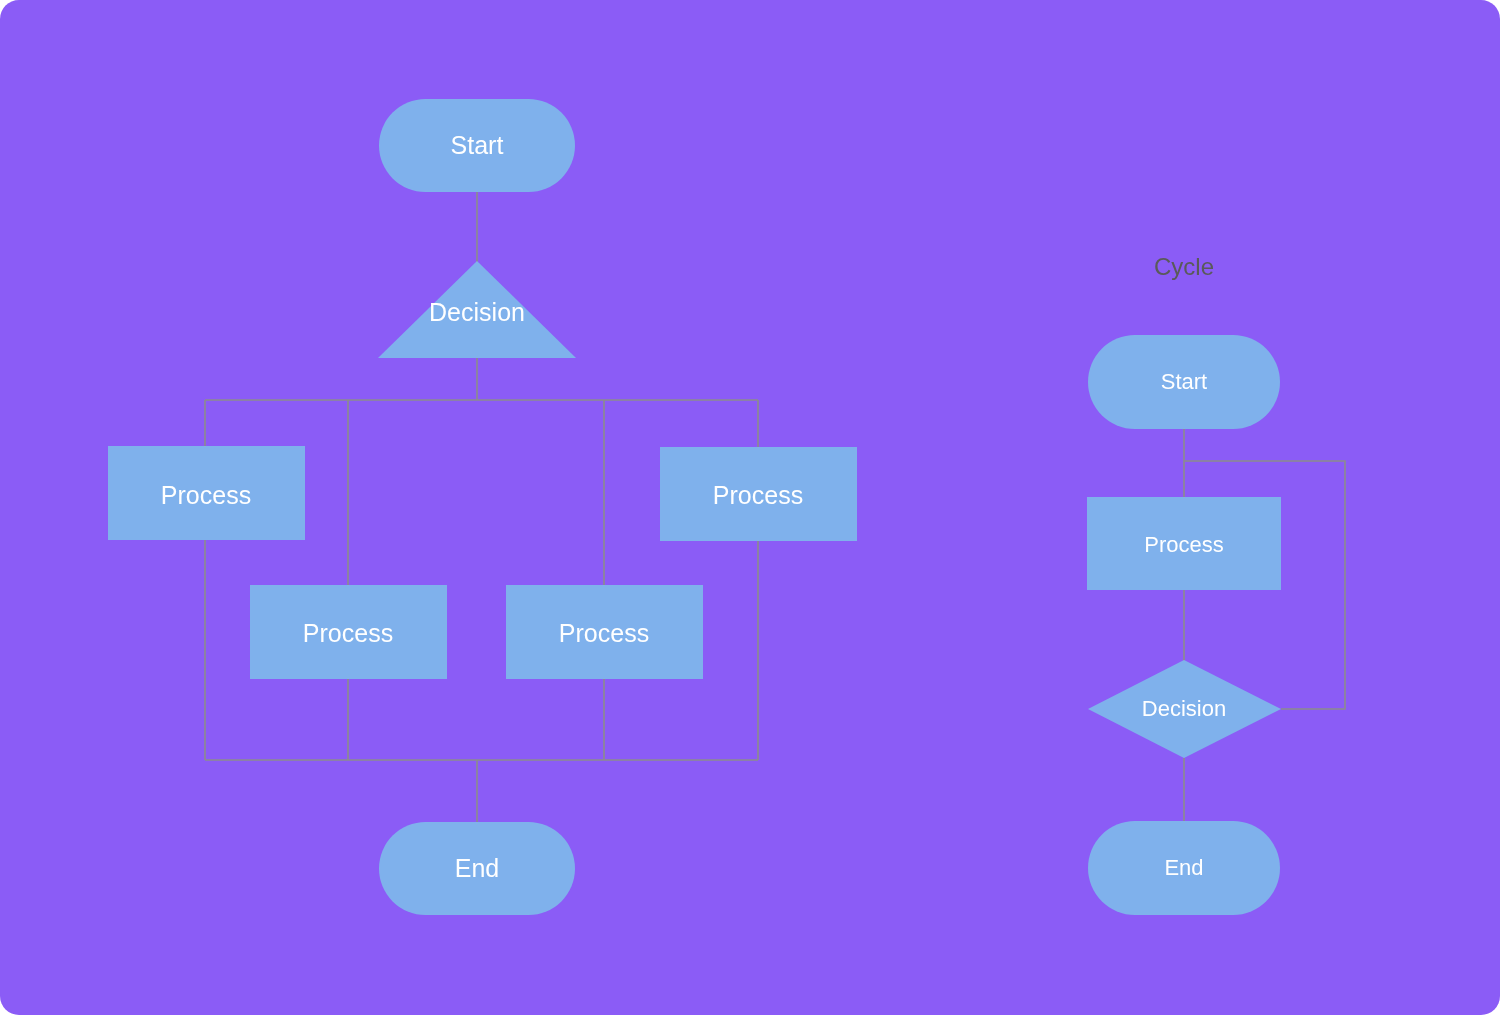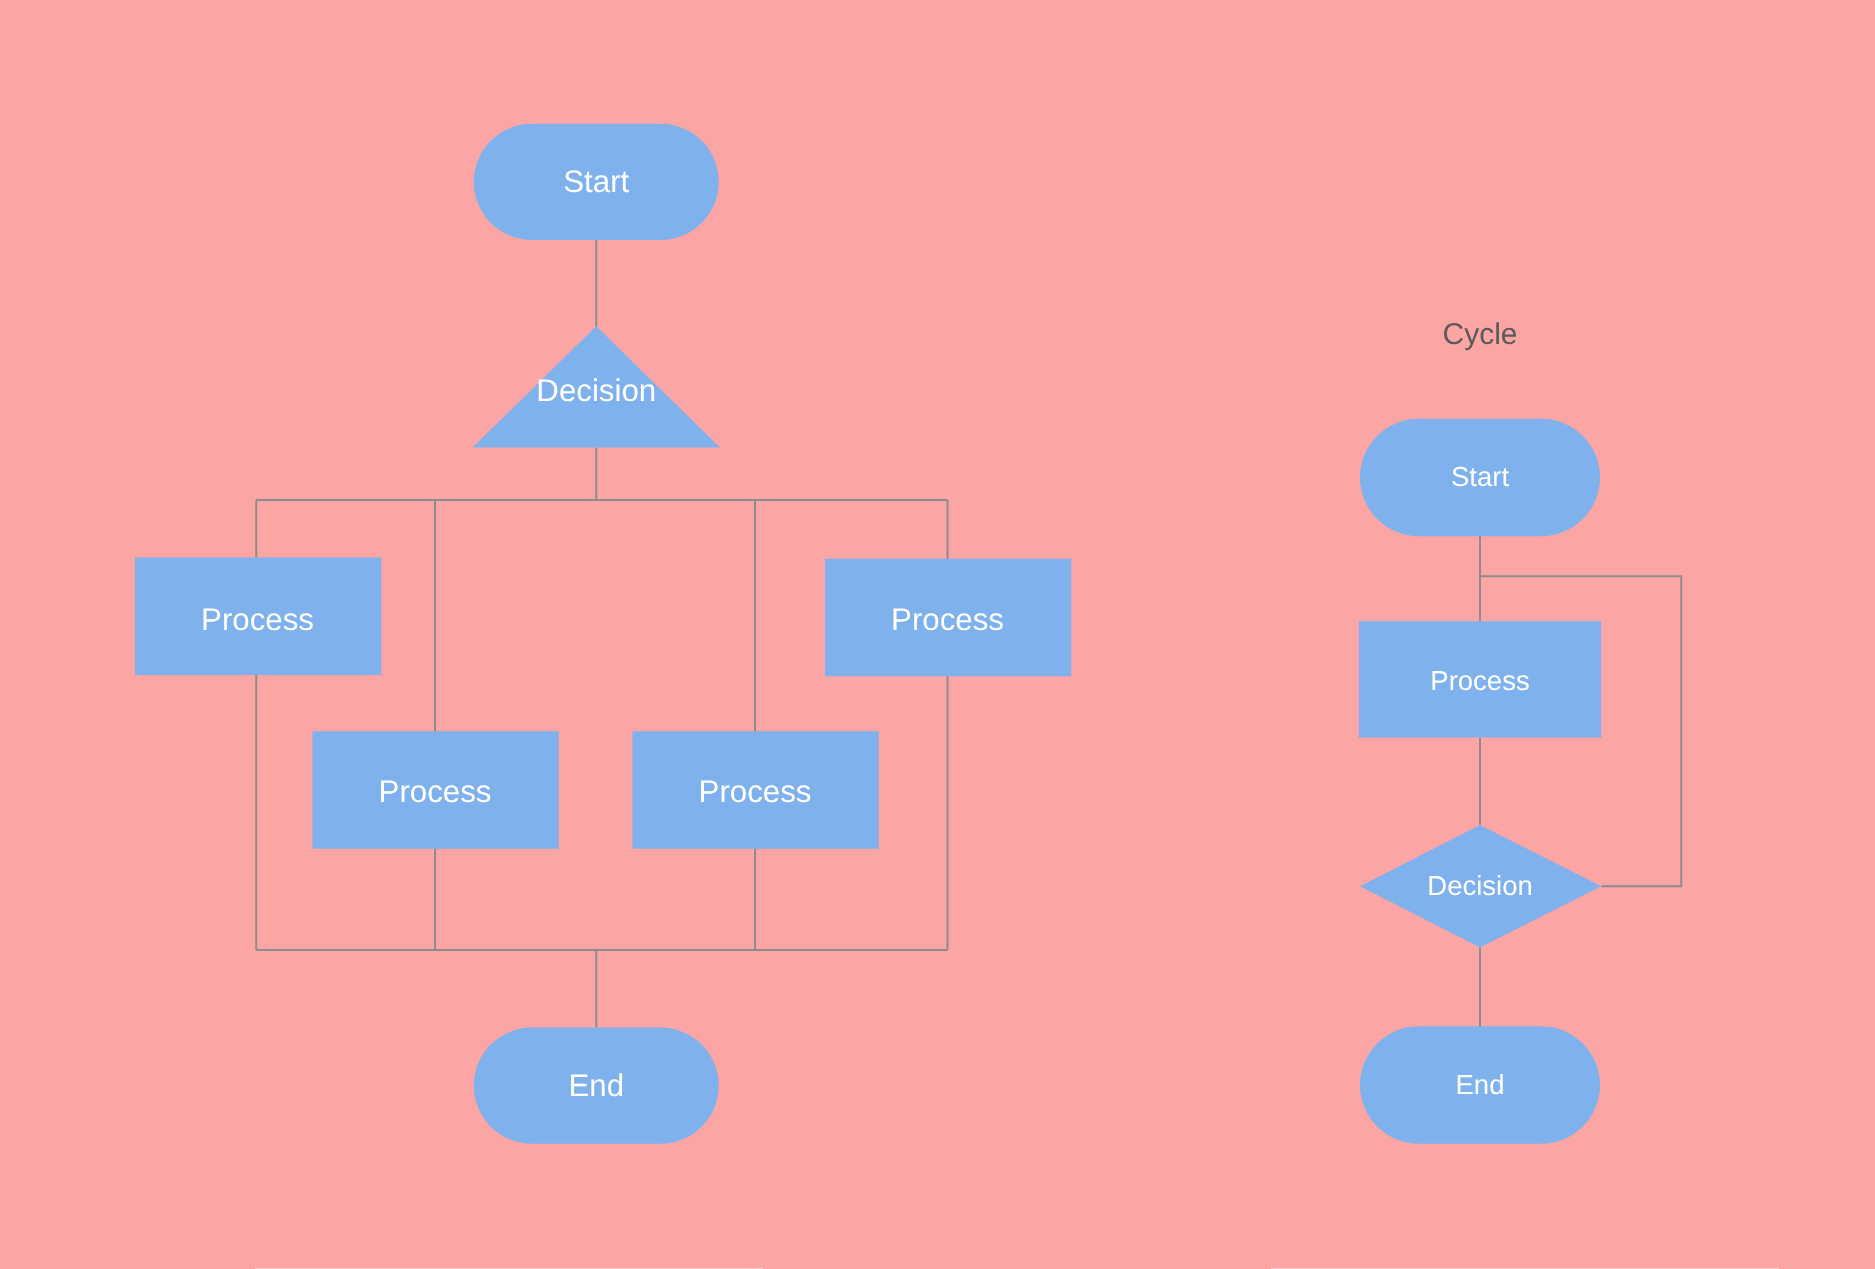--- a/index.html
+++ b/index.html
@@ -56,21 +56,21 @@
     fill: #5a5a5a;
     font-family: "Liberation Sans", sans-serif;
     font-size: 24px;
     text-anchor: middle;
     dominant-baseline: middle;
   }
 </style>
 </head>
 <body>
 
-<div id="canvas" style="background: #fca5a5;">
+<div id="canvas" style="background: #8b5cf6; border-radius: 19px;">
   <svg id="diagram" viewBox="0 0 1500 1015" xmlns="http://www.w3.org/2000/svg">
 
     <g>
 
       <g>
 
         <path class="connector" d="M 477 191 L 477 262" stroke="#8c8c8c"></path>
 
         <path class="connector" d="M 477 358 L 477 400" stroke="#8c8c8c"></path>
 

